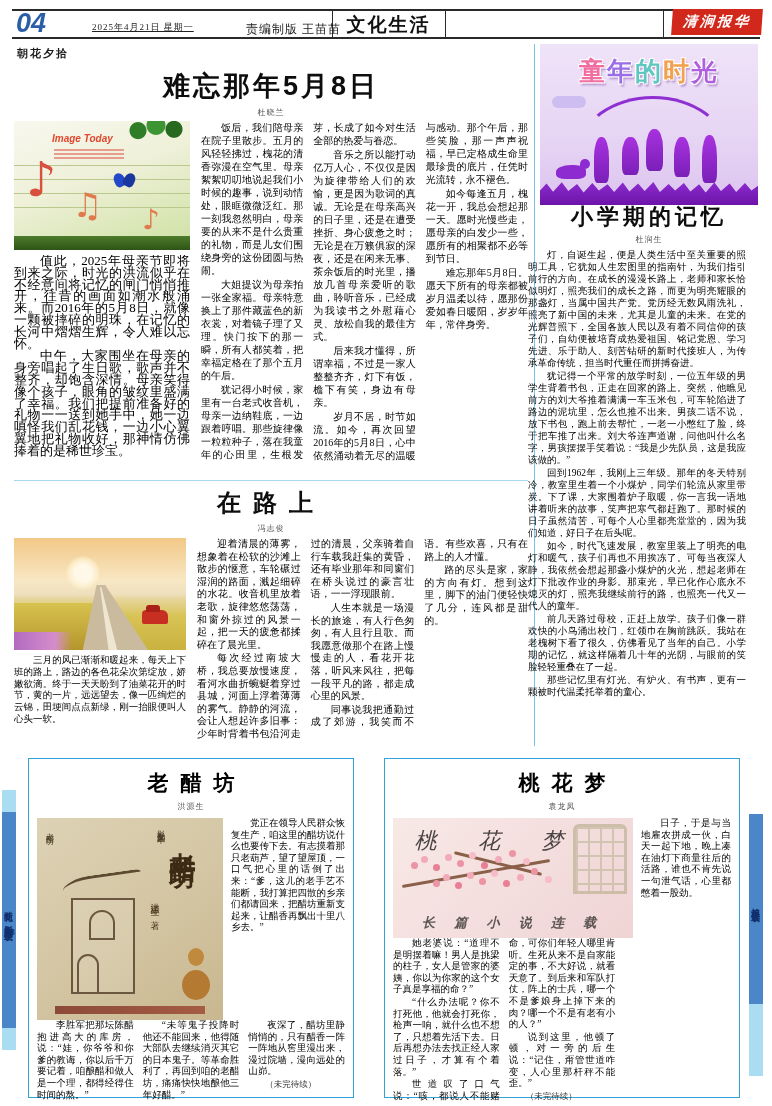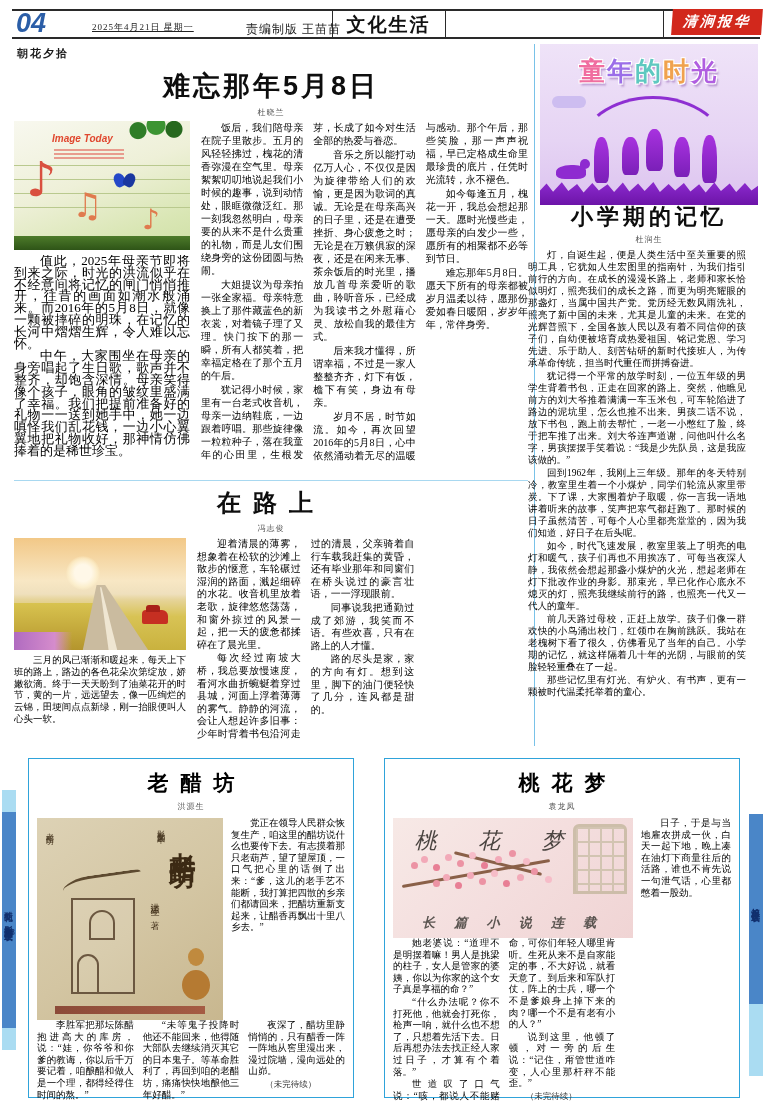--- a/index.html
+++ b/index.html
@@ -197,20 +197,21 @@
         <div class="car"></div>
       </div>
       <div class="bodytxt">
         <p>三月的风已渐渐和暖起来，每天上下班的路上，路边的各色花朵次第绽放，娇嫩欲滴。终于一天天盼到了油菜花开的时节，黄的一片，远远望去，像一匹绚烂的云锦，田埂间点点新绿，刚一抬眼便叫人心头一软。</p>
       </div>
     </div>
     <div class="a3-right">
       <div class="bodytxt a3-cols">
         <p>迎着清晨的薄雾，想象着在松软的沙滩上散步的惬意，车轮碾过湿润的路面，溅起细碎的水花。收音机里放着老歌，旋律悠悠荡荡，和窗外掠过的风景一起，把一天的疲惫都揉碎在了晨光里。</p>
         <p>每次经过南坡大桥，我总要放慢速度，看河水曲折蜿蜒着穿过县城，河面上浮着薄薄的雾气。静静的河流，会让人想起许多旧事：少年时背着书包沿河走过的清晨，父亲骑着自行车载我赶集的黄昏，还有毕业那年和同窗们在桥头说过的豪言壮语，一一浮现眼前。</p>
+        <p>人生本就是一场漫长的旅途，有人行色匆匆，有人且行且歌。而我愿意做那个在路上慢慢走的人，看花开花落，听风来风往，把每一段平凡的路，都走成心里的风景。</p>
         <p>同事说我把通勤过成了郊游，我笑而不语。有些欢喜，只有在路上的人才懂。</p>
         <p>路的尽头是家，家的方向有灯。想到这里，脚下的油门便轻快了几分，连风都是甜的。</p>
       </div>
     </div>
   </div>
 
   <div class="img2">
     <div class="img2-title">
       <span style="color:#f06ea0">童</span><span style="color:#9b6ee8">年</span><span style="color:#5ec8c0">的</span><span style="color:#f0a24e">时</span><span style="color:#b05ee0">光</span>
     </div>

